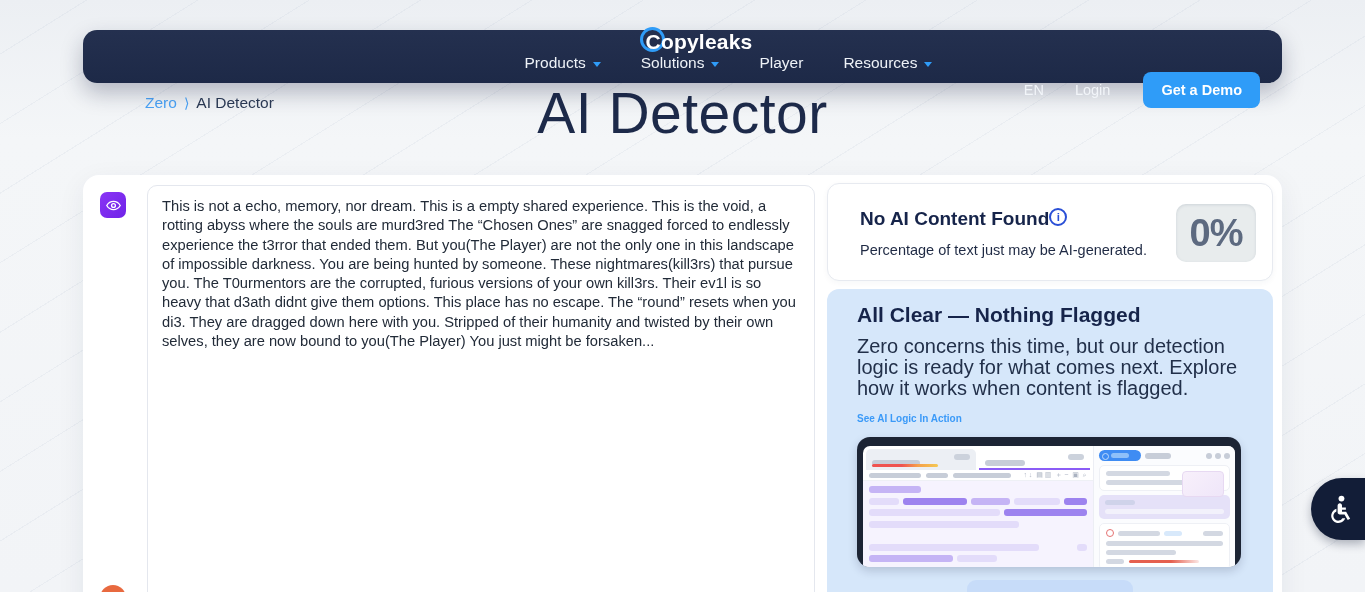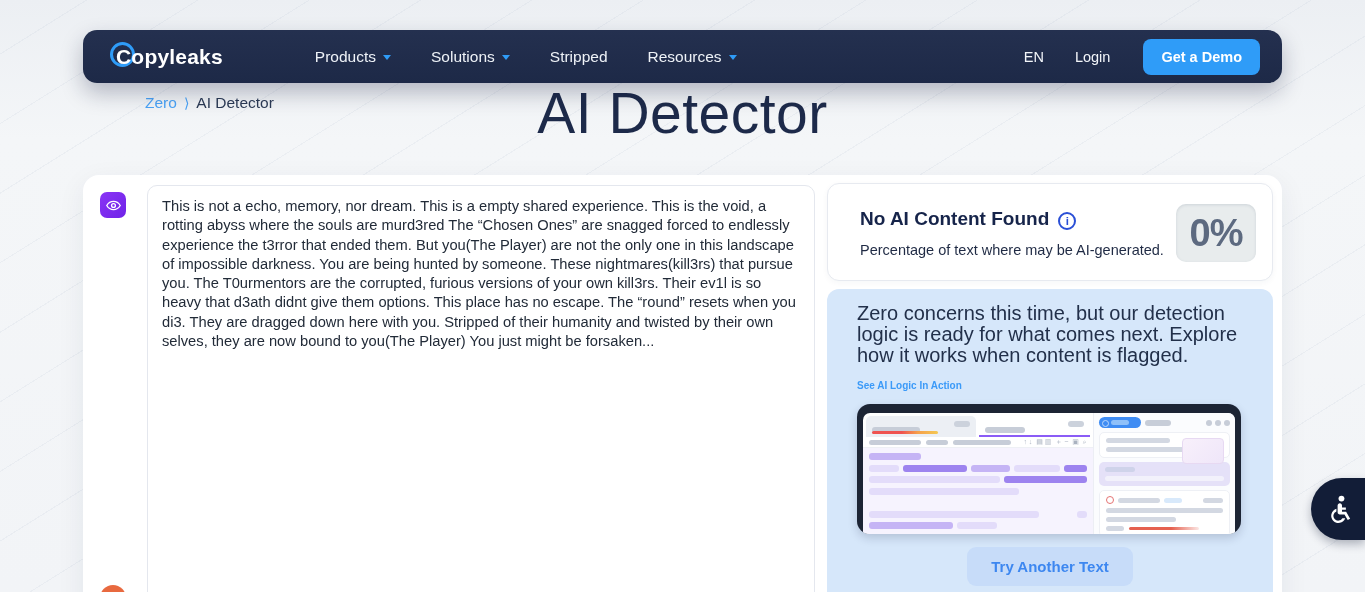--- a/index.html
+++ b/index.html
@@ -16,21 +16,21 @@
       repeating-linear-gradient(-32deg, transparent 0 58px, rgba(185,196,212,.16) 58px 59px),
       linear-gradient(180deg,#eceff3 0,#f4f6f8 140px,#f2f4f7 100%);
     pointer-events:none;
   }
 
   
   .navbar{
     position:absolute; left:83px; top:30px; width:1199px; height:53px;
     background:linear-gradient(180deg,#24304f,#1d2947);
     border-radius:14px; box-shadow:0 10px 22px rgba(20,30,60,.28);
-    display:flex; align-items:center; z-index:5;
+    display:flex; align-items:center; z-index:5;flex-direction:column;
   }
   .logo{ display:flex; align-items:center; margin-left:33px; position:relative; cursor:pointer;}
   .logo-ring{ position:absolute; left:-6px; top:-3px; width:25px; height:25px;
     border:3px solid #2f9cf8; border-radius:50%; }
   .logo-ring::after{ content:""; position:absolute; left:3px; top:3px; width:13px; height:13px;
     border:3px solid #2f9cf8; border-radius:50%; opacity:.0;}
   .logo-text{ color:#fff; font-size:21px; font-weight:700; letter-spacing:.2px; position:relative; }
   .nav-items{ display:flex; align-items:center; gap:40px; margin-left:92px; }
   .nav-item{ color:#eef2f7; font-size:15.5px; cursor:pointer; display:flex; align-items:center; }
   .caret{ width:0; height:0; border-left:4.5px solid transparent; border-right:4.5px solid transparent;
@@ -61,21 +61,21 @@
 
   .text-panel{ position:absolute; left:64px; top:10px; width:668px; height:432px;
     background:#fff; border:1px solid #e4e7ee; border-radius:10px; padding:11px 14px;
     font-size:14.7px; line-height:19.3px; color:#222b38; cursor:text; overflow:hidden;}
 
   
   .stats-card{ position:absolute; left:744px; top:8px; width:446px; height:98px;
     background:#fff; border:1px solid #e7eaf0; border-radius:12px;
     box-shadow:0 2px 6px rgba(30,43,75,.04);}
   .stats-heading{ position:absolute; left:32px; top:24px; font-size:19px; font-weight:800;
-    color:#16244a; display:flex; align-items:flex-end; gap:9px;}
+    color:#16244a; display:flex; align-items:flex-start; }
   .info-icon{ width:18px; height:18px; border:2px solid #2a4fd6; border-radius:50%;
     color:#2a4fd6; font-size:11.5px; font-weight:700; display:inline-flex;
     align-items:center; justify-content:center; cursor:pointer; font-style:normal;}
   .stats-caption{ position:absolute; left:32px; top:58px; font-size:14.5px; color:#1f2a44; }
   .score-box{ position:absolute; right:16px; top:20px; width:80px; height:58px;
     background:#e8eced; border-radius:10px; box-shadow:inset 0 1px 3px rgba(90,105,130,.18);
     display:flex; align-items:center; justify-content:center;
     font-size:38px; font-weight:800; color:#5d6a80; letter-spacing:-1px;}
 
   
@@ -144,21 +144,21 @@
   <nav class="nav-items">
     <div class="nav-item">
       <span>Products</span>
       <span class="caret"></span>
     </div>
     <div class="nav-item">
       <span>Solutions</span>
       <span class="caret"></span>
     </div>
     <div class="nav-item">
-      <span>Stripped</span>
+      <span>Player</span>
     </div>
     <div class="nav-item">
       <span>Resources</span>
       <span class="caret"></span>
     </div>
   </nav>
   <div class="nav-right">
     <span class="nav-lang">EN</span>
     <span class="nav-login">Login</span>
     <button class="btn-demo">Get a Demo</button>
@@ -182,25 +182,26 @@
   </div>
   <div class="tool-icon tool-orange"></div>
 
   <div class="text-panel">This is not a echo, memory, nor dream. This is a empty shared experience. This is the void, a rotting abyss where the souls are murd3red The “Chosen Ones” are snagged forced to endlessly experience the t3rror that ended them. But you(The Player) are not the only one in this landscape of impossible darkness. You are being hunted by someone. These nightmares(kill3rs) that pursue you. The T0urmentors are the corrupted, furious versions of your own kill3rs. Their ev1l is so heavy that d3ath didnt give them options. This place has no escape. The “round” resets when you di3. They are dragged down here with you. Stripped of their humanity and twisted by their own selves, they are now bound to you(The Player) You just might be forsaken...</div>
 
   <section class="stats-card">
     <div class="stats-heading">
       <span>No AI Content Found</span>
       <span class="info-icon">i</span>
     </div>
-    <div class="stats-caption">Percentage of text where may be AI-generated.</div>
+    <div class="stats-caption">Percentage of text just may be AI-generated.</div>
     <div class="score-box">0%</div>
   </section>
 
   <section class="clear-card">
+    <div class="clear-heading">All Clear — Nothing Flagged</div>
     <div class="clear-body">Zero concerns this time, but our detection logic is ready for what comes next. Explore how it works when content is flagged.</div>
     <span class="clear-link">See AI Logic In Action</span>
 
     
     <div class="mockup">
       <div class="m-inner">
         <div class="m-left">
           <div class="m-tabs">
             <div class="m-tab t1">
               <span class="bar" style="width:48px"></span><span class="tpill"></span><span class="grad"></span>

